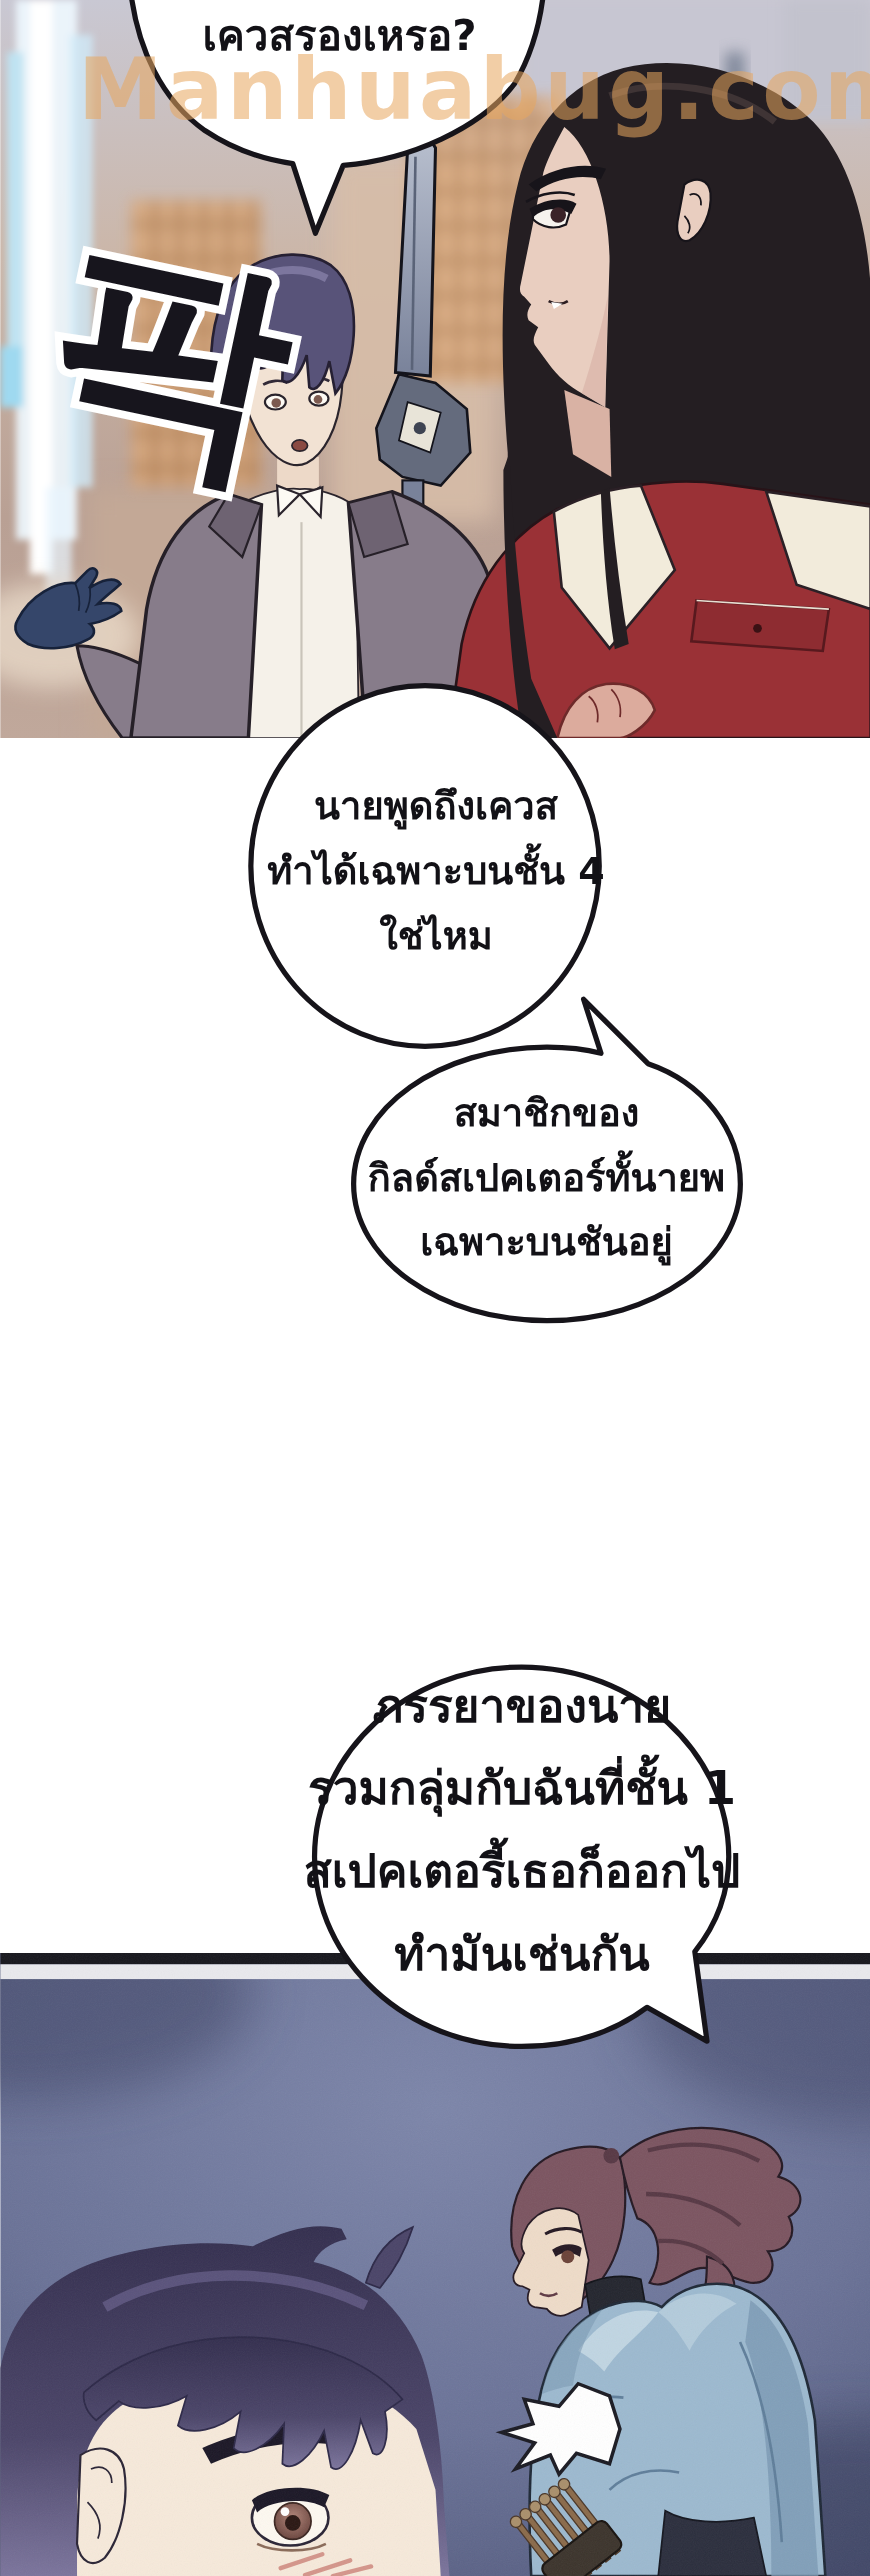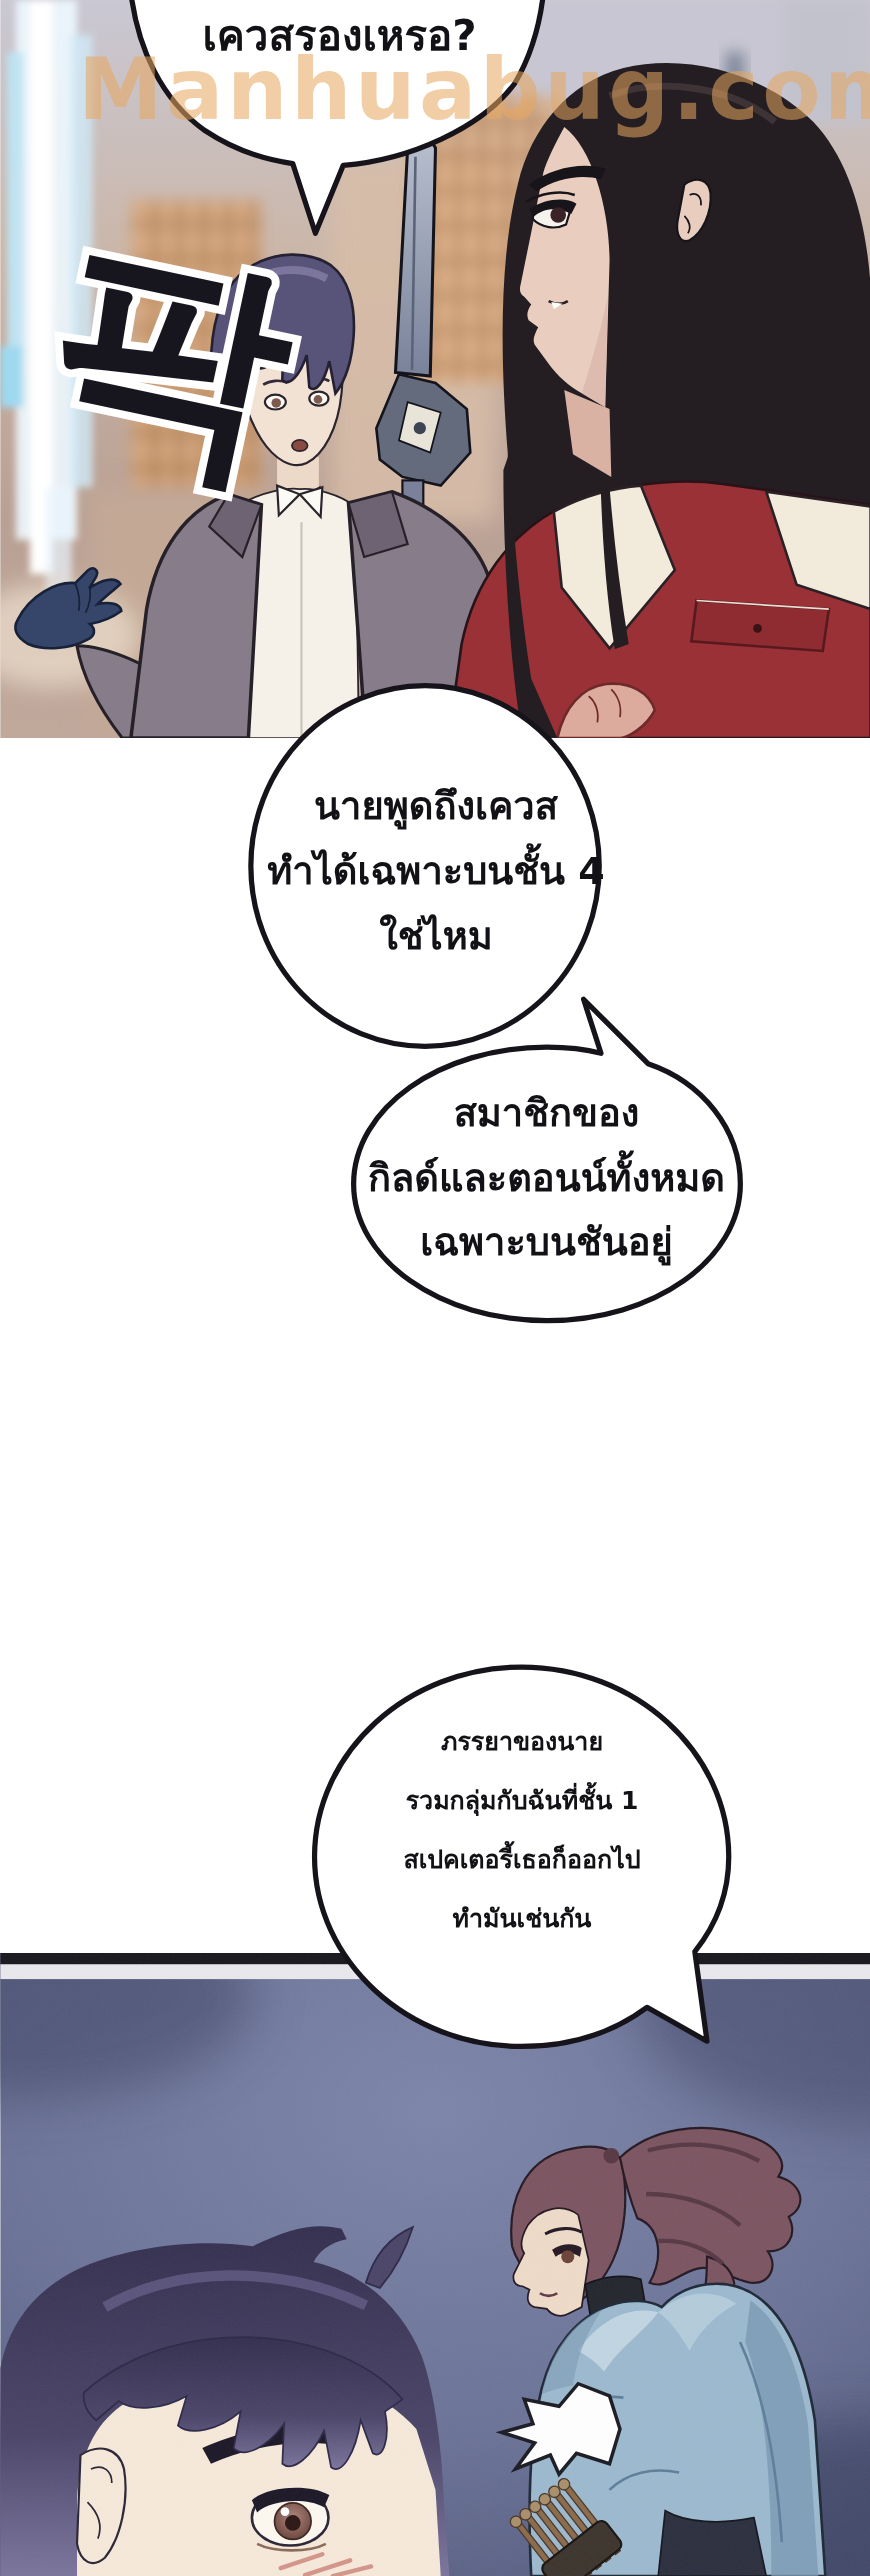--- a/index.html
+++ b/index.html
@@ -149,21 +149,21 @@
   </svg>
 
   <div class="btxt" style="left:262px;top:749px;width:348px;height:244px;font-size:38px;gap:22.6px;">
     <span>นายพูดถึงเควส</span>
     <span>ทำได้เฉพาะบนชั้น 4</span>
     <span>ใช่ไหม</span>
   </div>
 
   <div class="btxt" style="left:355px;top:1078px;width:383px;height:200px;font-size:38px;gap:22px;">
     <span>สมาชิกของ</span>
-    <span>กิลด์และตอนน์ทั้งหมด</span>
+    <span>กิลด์สเปคเตอร์ทั้นายพ</span>
     <span>เฉพาะบนชันอยู่</span>
   </div>
 
   <svg class="abs" style="left:0;top:1953px;" width="871" height="623" viewBox="0 2243 1000 716">
     <defs>
       <radialGradient id="p2bg" cx="0.5" cy="0.25" r="0.95">
         <stop offset="0" stop-color="#7c85a9"></stop>
           <stop offset="0.55" stop-color="#6a7297"></stop>
           <stop offset="1" stop-color="#4e5578"></stop>
       </radialGradient>
@@ -265,21 +265,21 @@
       </g>
     </g>
 
     <rect x="0" y="2243" width="1000" height="716" fill="#ffffff" filter="url(#grain)"></rect>
   </svg>
 
   <svg class="abs" style="left:0;top:1654px;z-index:10;" width="871" height="409" viewBox="0 1900 1000 470">
     <path d="M361,2133 C361,2013 468,1915 599,1915 C730,1915 837,2013 837,2133 C837,2175 822,2212 798,2242 L812,2345 L743,2306 C704,2335 655,2351 599,2351 C468,2351 361,2253 361,2133 Z" fill="#ffffff" stroke-width="6" stroke-linejoin="round" stroke="#16141a"></path>
   </svg>
 
-  <div class="btxt" style="left:313px;top:1654px;width:418px;height:353px;font-size:25px;gap:31px;">
+  <div class="btxt" style="left:313px;top:1654px;width:418px;height:353px;font-size:46px;gap:31px;">
     <span>ภรรยาของนาย</span>
     <span>รวมกลุ่มกับฉันที่ชั้น 1</span>
     <span>สเปคเตอรี้เธอก็ออกไป</span>
     <span>ทำมันเช่นกัน</span>
   </div>
 
 </div>
 
 
 </body></html>

